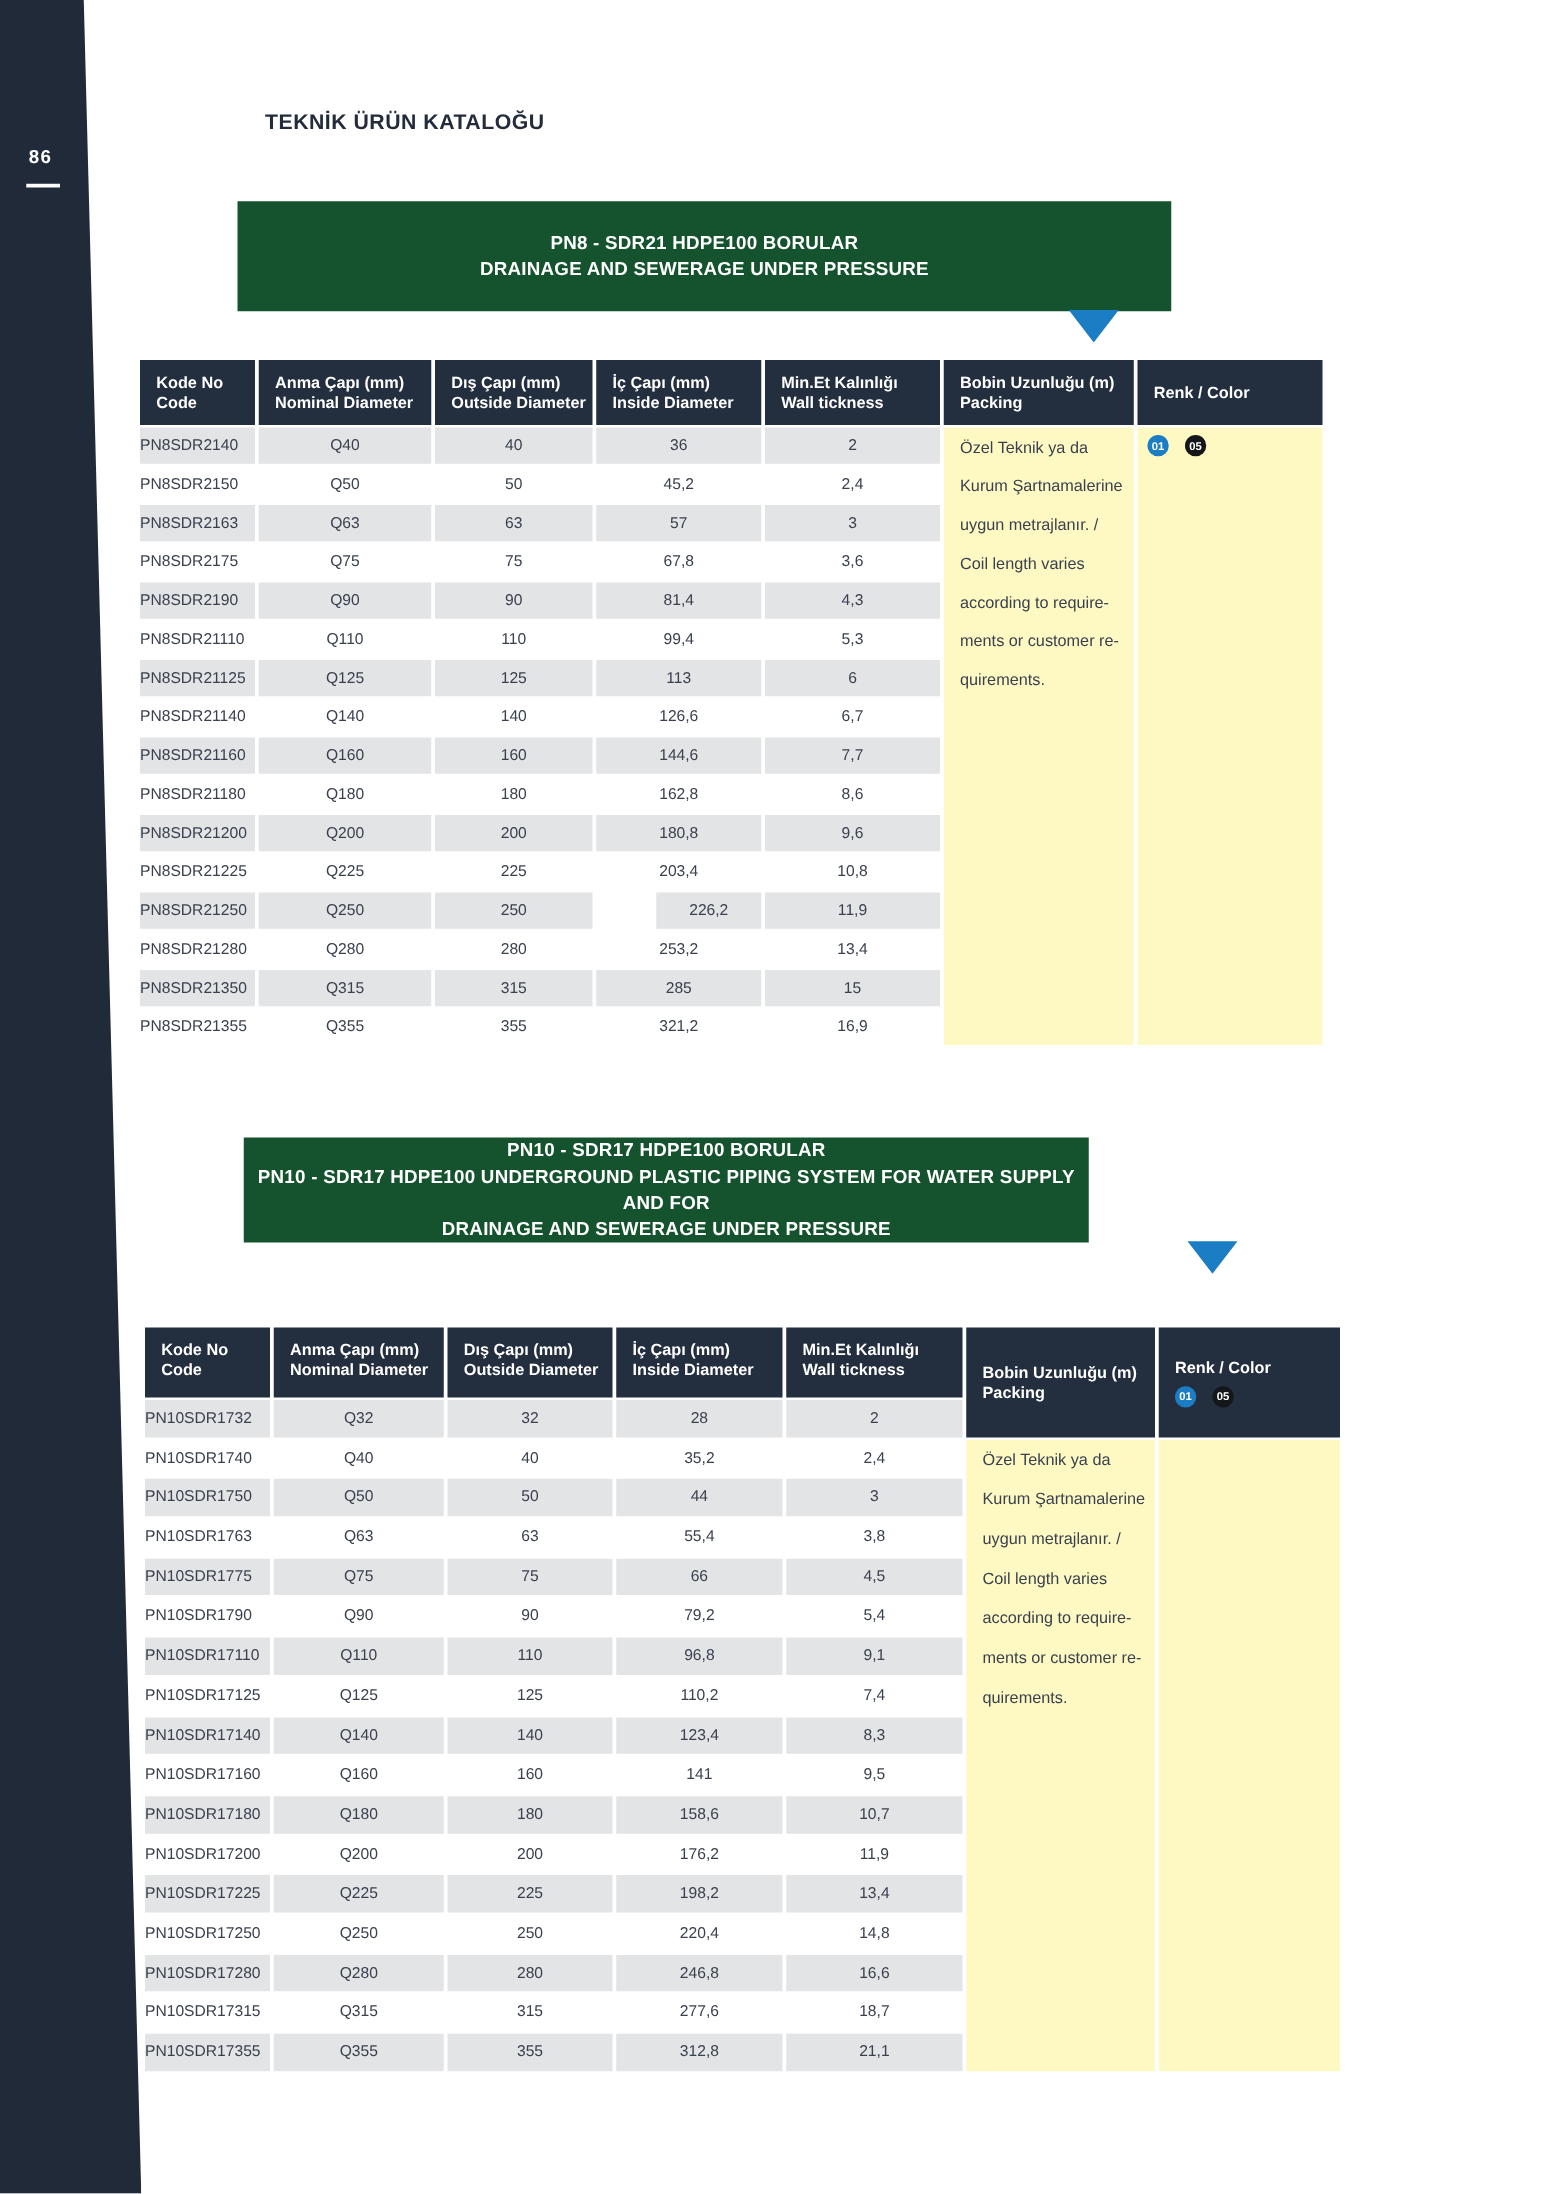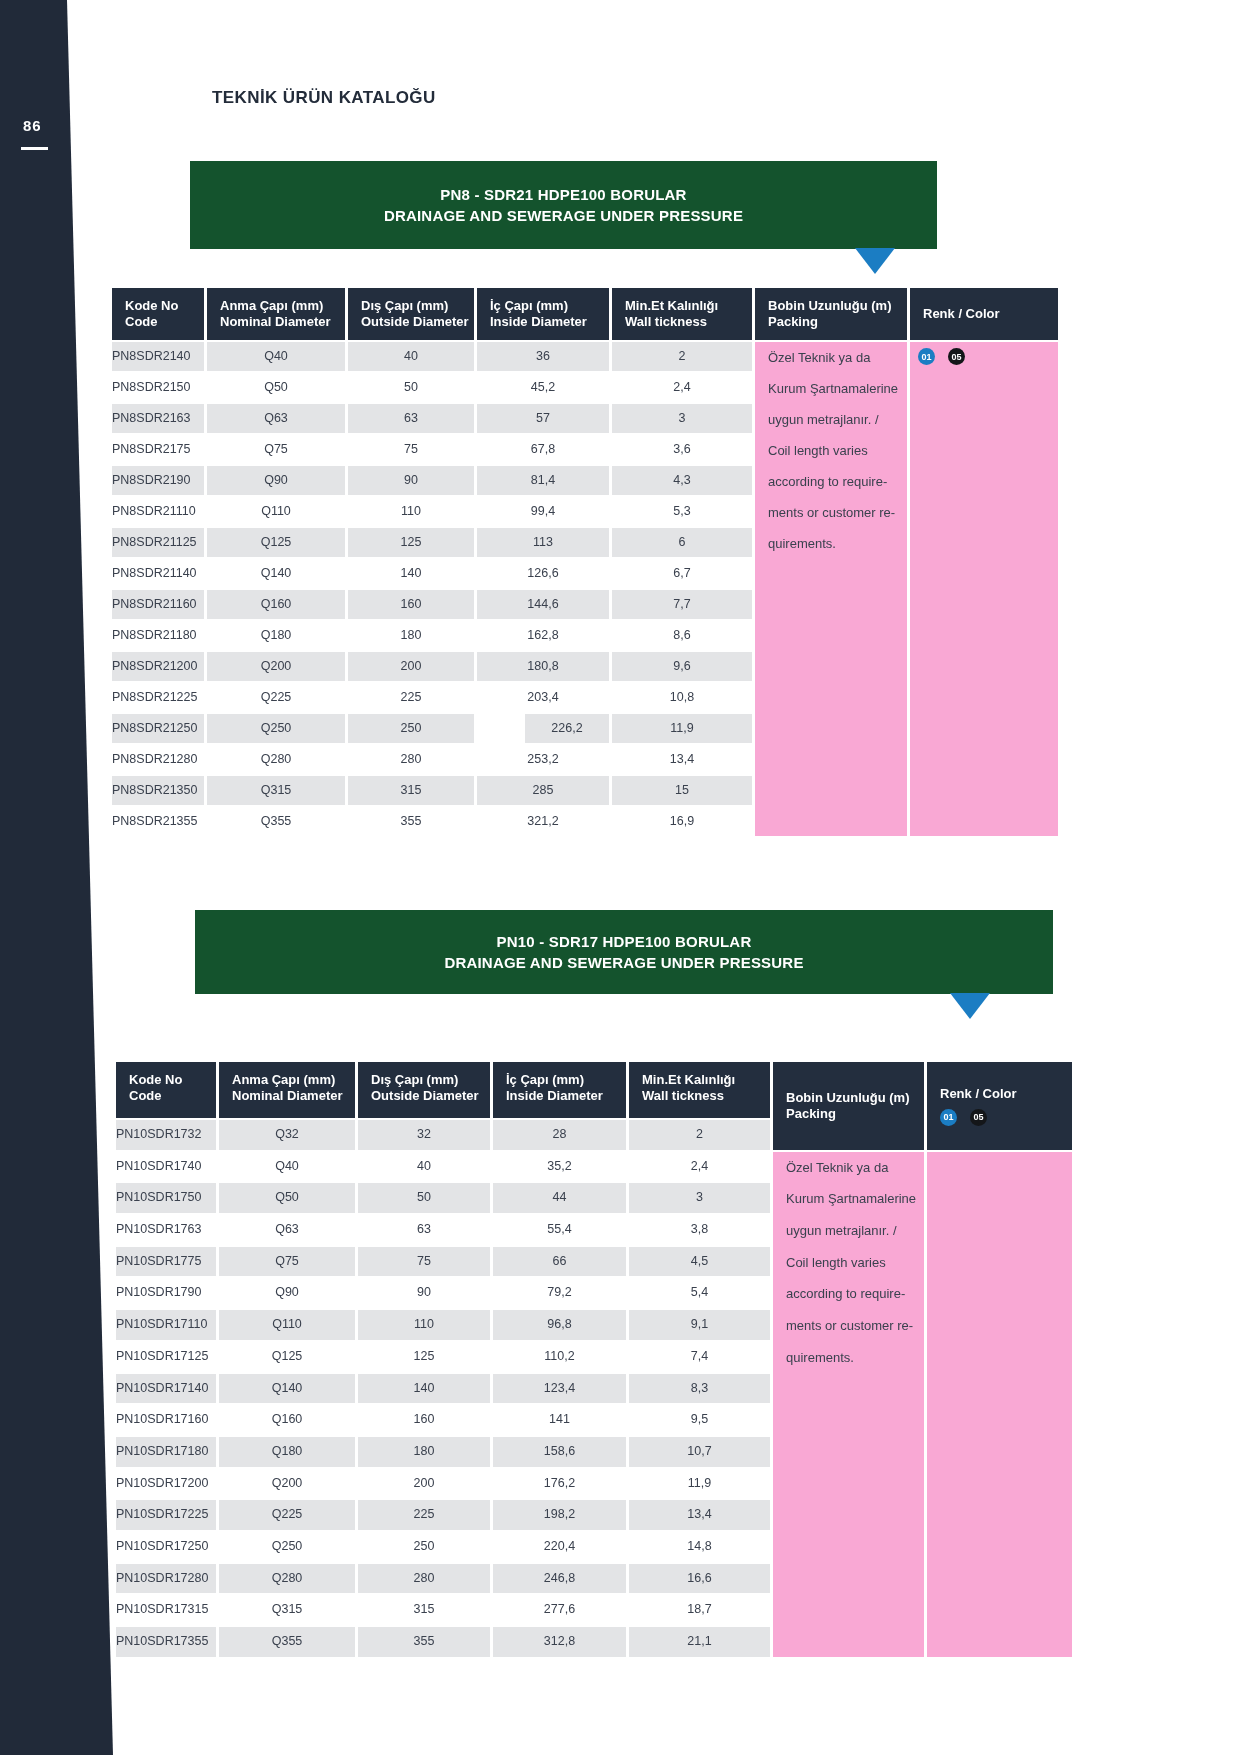--- a/index.html
+++ b/index.html
@@ -9,34 +9,34 @@
   .sidebar{position:absolute;left:0;top:0;width:125px;height:1755px;background:#212a39;
            clip-path:polygon(0 0,67px 0,113px 100%,0 100%);}
   .pagenum{position:absolute;left:23px;top:117px;color:#ffffff;font-weight:bold;font-size:15px;letter-spacing:1px;}
   .pagenum-rule{position:absolute;left:21px;top:147px;width:27px;height:3px;background:#ffffff;}
   .doc-title{position:absolute;left:212px;top:88px;font-size:17px;font-weight:bold;color:#232c3a;letter-spacing:.4px;}
 
   .banner{position:absolute;background:#14532d;color:#ffffff;font-weight:bold;font-size:15px;
           display:flex;flex-direction:column;justify-content:center;align-items:center;
           text-align:center;line-height:21px;letter-spacing:.2px;}
   #banner1{left:190px;top:161px;width:747px;height:88px;}
-  #banner2{left:195px;top:910px;width:858px;height:84px;}
+  #banner2{left:195px;top:910px;width:676px;height:84px;}
   .tail{position:absolute;width:0;height:0;border-left:20px solid transparent;
         border-right:20px solid transparent;border-top:26px solid #1b7dc3;}
   #tail1{left:855px;top:248px;}
   #tail2{left:950px;top:993px;}
 
   .spec-table{position:absolute;display:grid;column-gap:3px;row-gap:2px;}
   .hcell{background:#232e3e;color:#ffffff;font-weight:bold;font-size:13px;line-height:16px;
          padding:10px 0 0 13px;box-sizing:border-box;}
   .hcell.center-v{display:flex;flex-direction:column;justify-content:center;padding-top:0;}
   .dcell{font-size:12.5px;text-align:center;overflow:hidden;white-space:nowrap;}
   .dcell.code{text-align:left;box-sizing:border-box;}
   .dcell.odd{background:#e3e4e6;}
-  .merged{background:#f9a8d4;position:relative;}
+  .merged{background:#fef9c3;position:relative;}
   .pline{padding-left:13px;font-size:13px;color:#3a414e;white-space:nowrap;overflow:hidden;}
   .badges{display:flex;gap:13px;align-items:center;}
   .badges.abs{position:absolute;top:6px;left:8px;}
   .badge{width:17px;height:17px;border-radius:50%;color:#ffffff;font-size:9px;font-weight:bold;
          display:flex;align-items:center;justify-content:center;letter-spacing:0;}
   .badge.b0{background:#1b7dc3;}
   .badge.b1{background:#141619;}
 </style>
 </head>
 <body>
@@ -173,20 +173,21 @@
       <div class="merged" style="grid-area: 2 / 7 / span 16;">
         <div class="badges abs">
           <span class="badge b0">01</span>
           <span class="badge b1">05</span>
         </div>
       </div>
     </div>
 
   <div class="banner" id="banner2">
     <div>PN10 - SDR17 HDPE100 BORULAR</div>
+    <div>PN10 - SDR17 HDPE100 UNDERGROUND PLASTIC PIPING SYSTEM FOR WATER SUPPLY AND FOR</div>
     <div>DRAINAGE AND SEWERAGE UNDER PRESSURE</div>
   </div>
   <div class="tail" id="tail2"></div>
 
   <div class="spec-table" id="table2" style="left: 116px; top: 1062px; grid-template-columns: 100px 136px 132px 133px 141px 151px 145px; grid-template-rows: 56px repeat(17, 29.7px);">
       <div class="hcell" style="grid-area: 1 / 1;">
         <div>Kode No</div>
         <div>Code</div>
       </div>
       <div class="hcell" style="grid-area: 1 / 2;">

